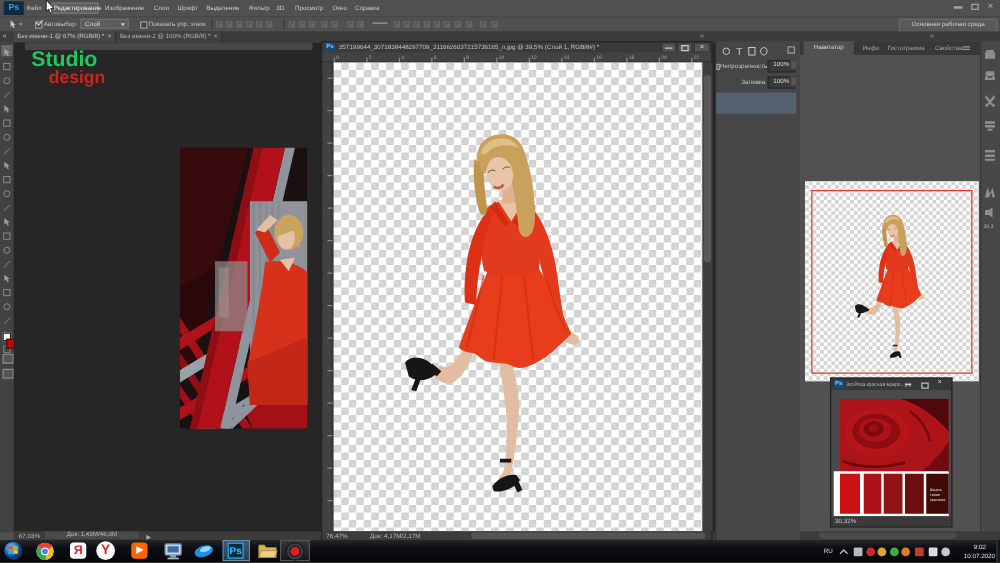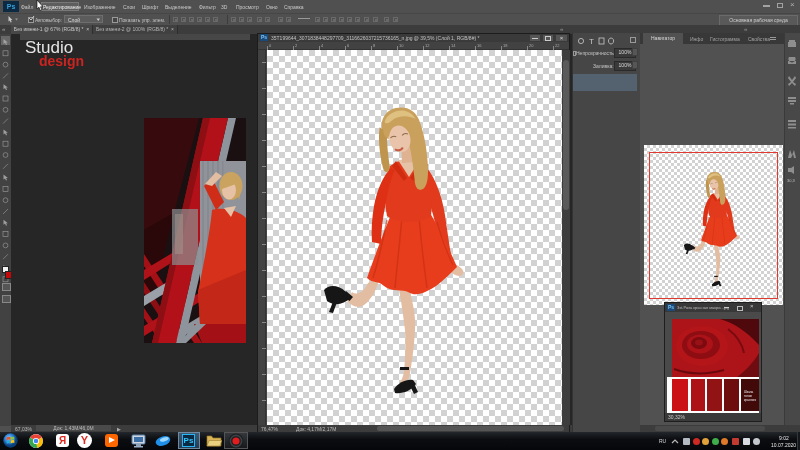--- a/index.html
+++ b/index.html
@@ -200,21 +200,21 @@
         <rect x="3" y="242.8" width="5" height="5" fill="none"></rect>
       </g>
     </svg>
     <div class="abs" style="left:2px;top:266px;width:5px;height:5px;background:#f2f2f2;border:1px solid #222;"></div>
     <div class="abs" style="left:5px;top:271px;width:6px;height:6px;background:#c00a0a;border:1px solid #222;"></div>
     <div class="abs" style="left:2px;top:283px;width:7px;height:6px;background:#555;border:1px solid #888;"></div>
     <div class="abs" style="left:2px;top:295px;width:7px;height:6px;background:#555;border:1px solid #888;"></div>
 
 <div class="abs" style="left:11px;top:34px;width:561px;height:392px;background:#262626;"></div>
 <div class="abs" style="left:20px;top:34px;width:230px;height:6px;background:#474747;"></div>
-<div class="abs" style="left:25px;top:38px;color:#e5e5e5;font-size:17px;font-weight:normal;">Studio</div>
+<div class="abs" style="left:25px;top:38px;color:#22c55e;font-size:17px;font-weight:bold;">Studio</div>
 <div class="abs" style="left:39px;top:53px;color:#cc2420;font-size:14px;font-weight:bold;">design</div>
 
 <div class="abs" style="left:144px;top:118px;width:102px;height:225px;" id="posterhost"><svg width="102" height="225" viewBox="0 0 102 225">
         <rect width="102" height="225" fill="#1a1012"></rect>
         <path d="M0,0 L55,0 L30,95 L0,112 Z" fill="#370a0d"></path>
         <path d="M0,112 L30,95 L12,170 L0,180 Z" fill="#2a0809"></path>
         <g>
           <polygon points="0,136 58,225 50,225 0,148" fill="#a31016"></polygon>
           <polygon points="0,164 40,225 33,225 0,175" fill="#8d0e13"></polygon>
           <polygon points="0,190 24,225 17,225 0,200" fill="#a31016"></polygon>

